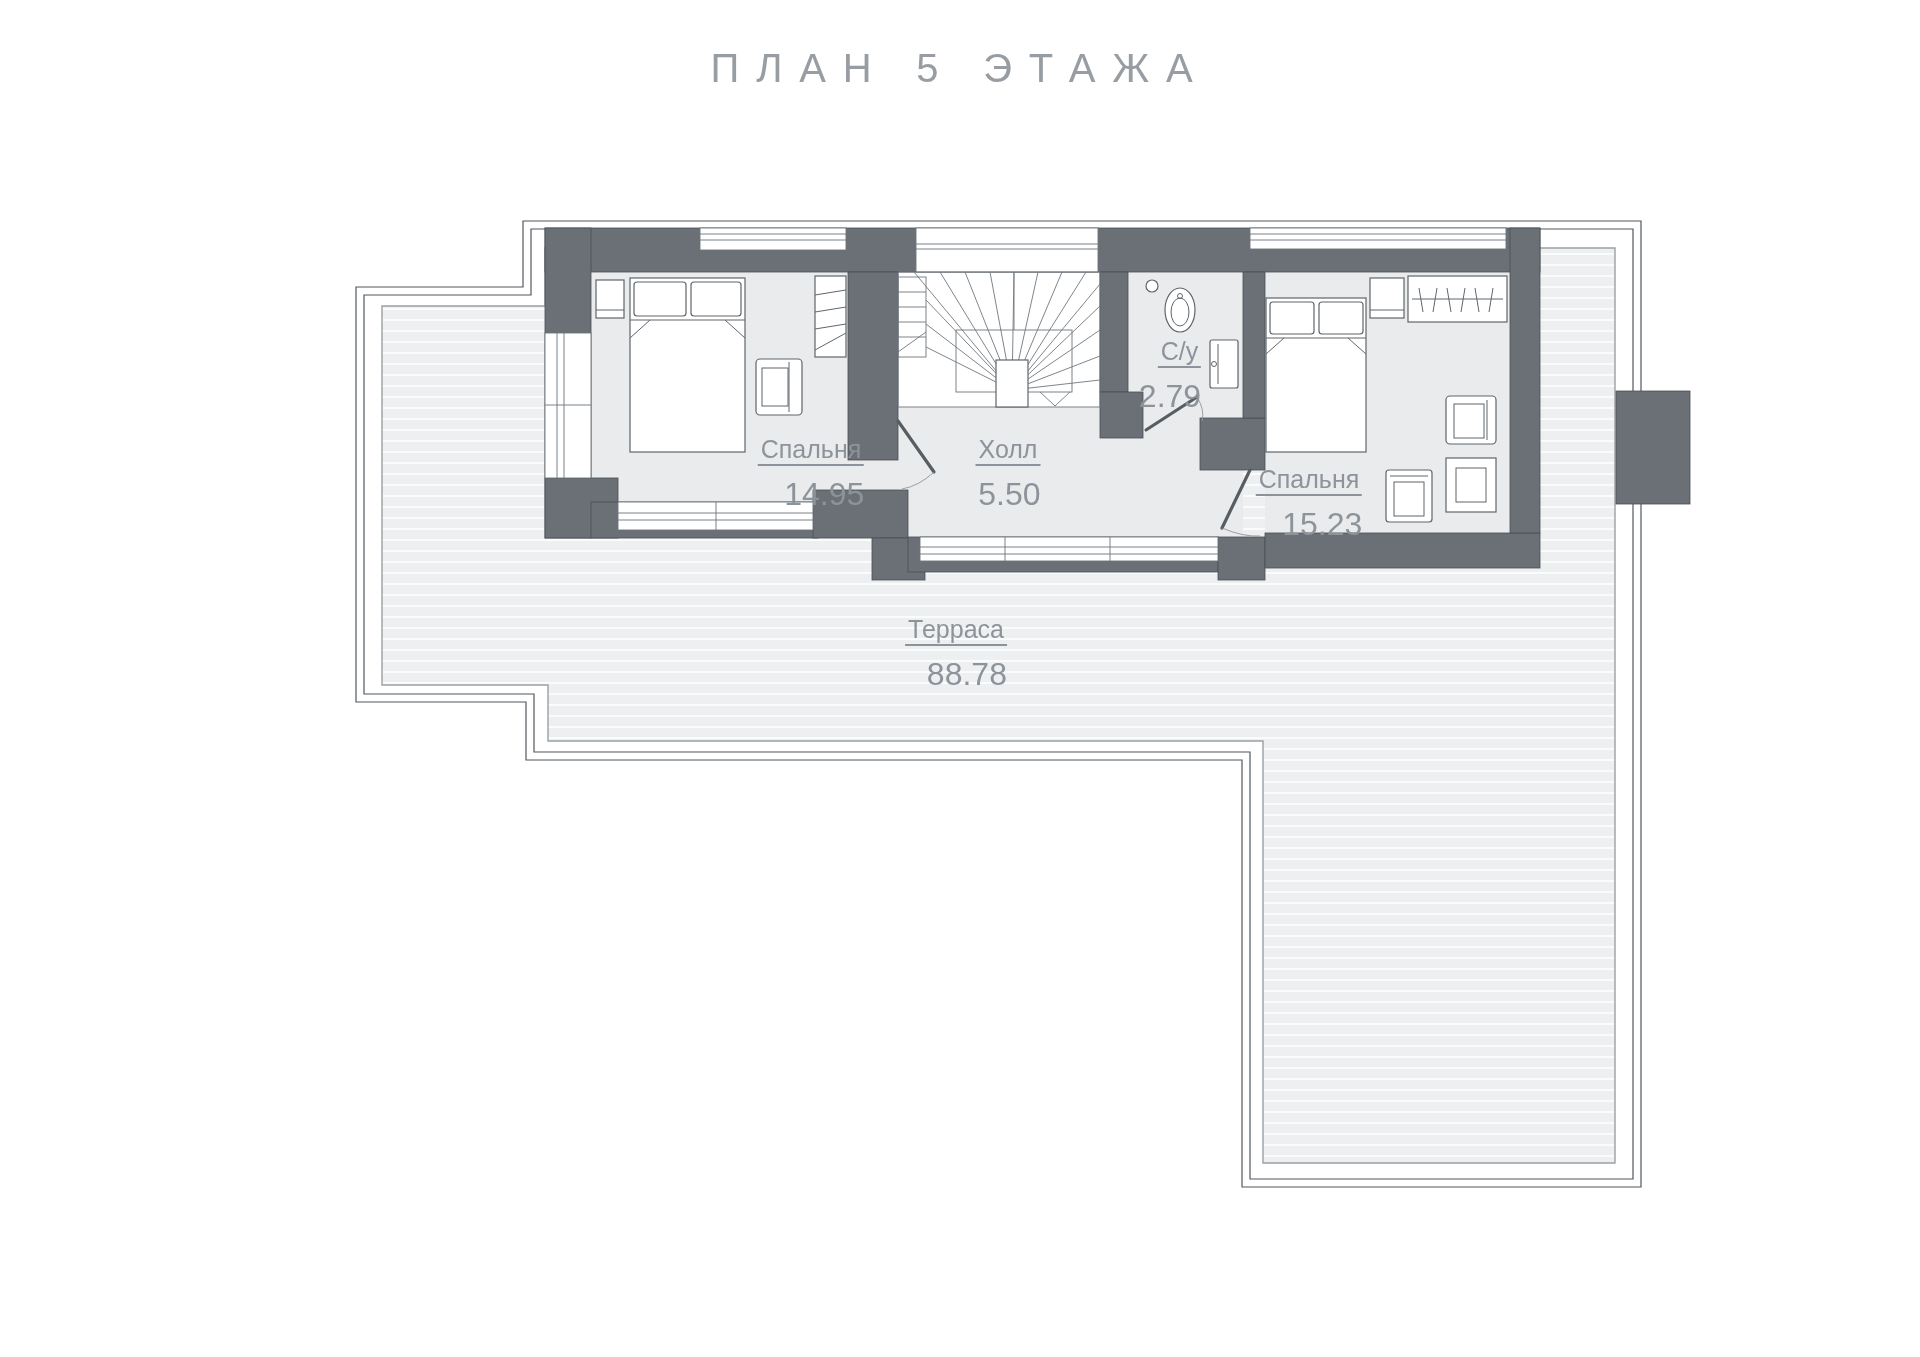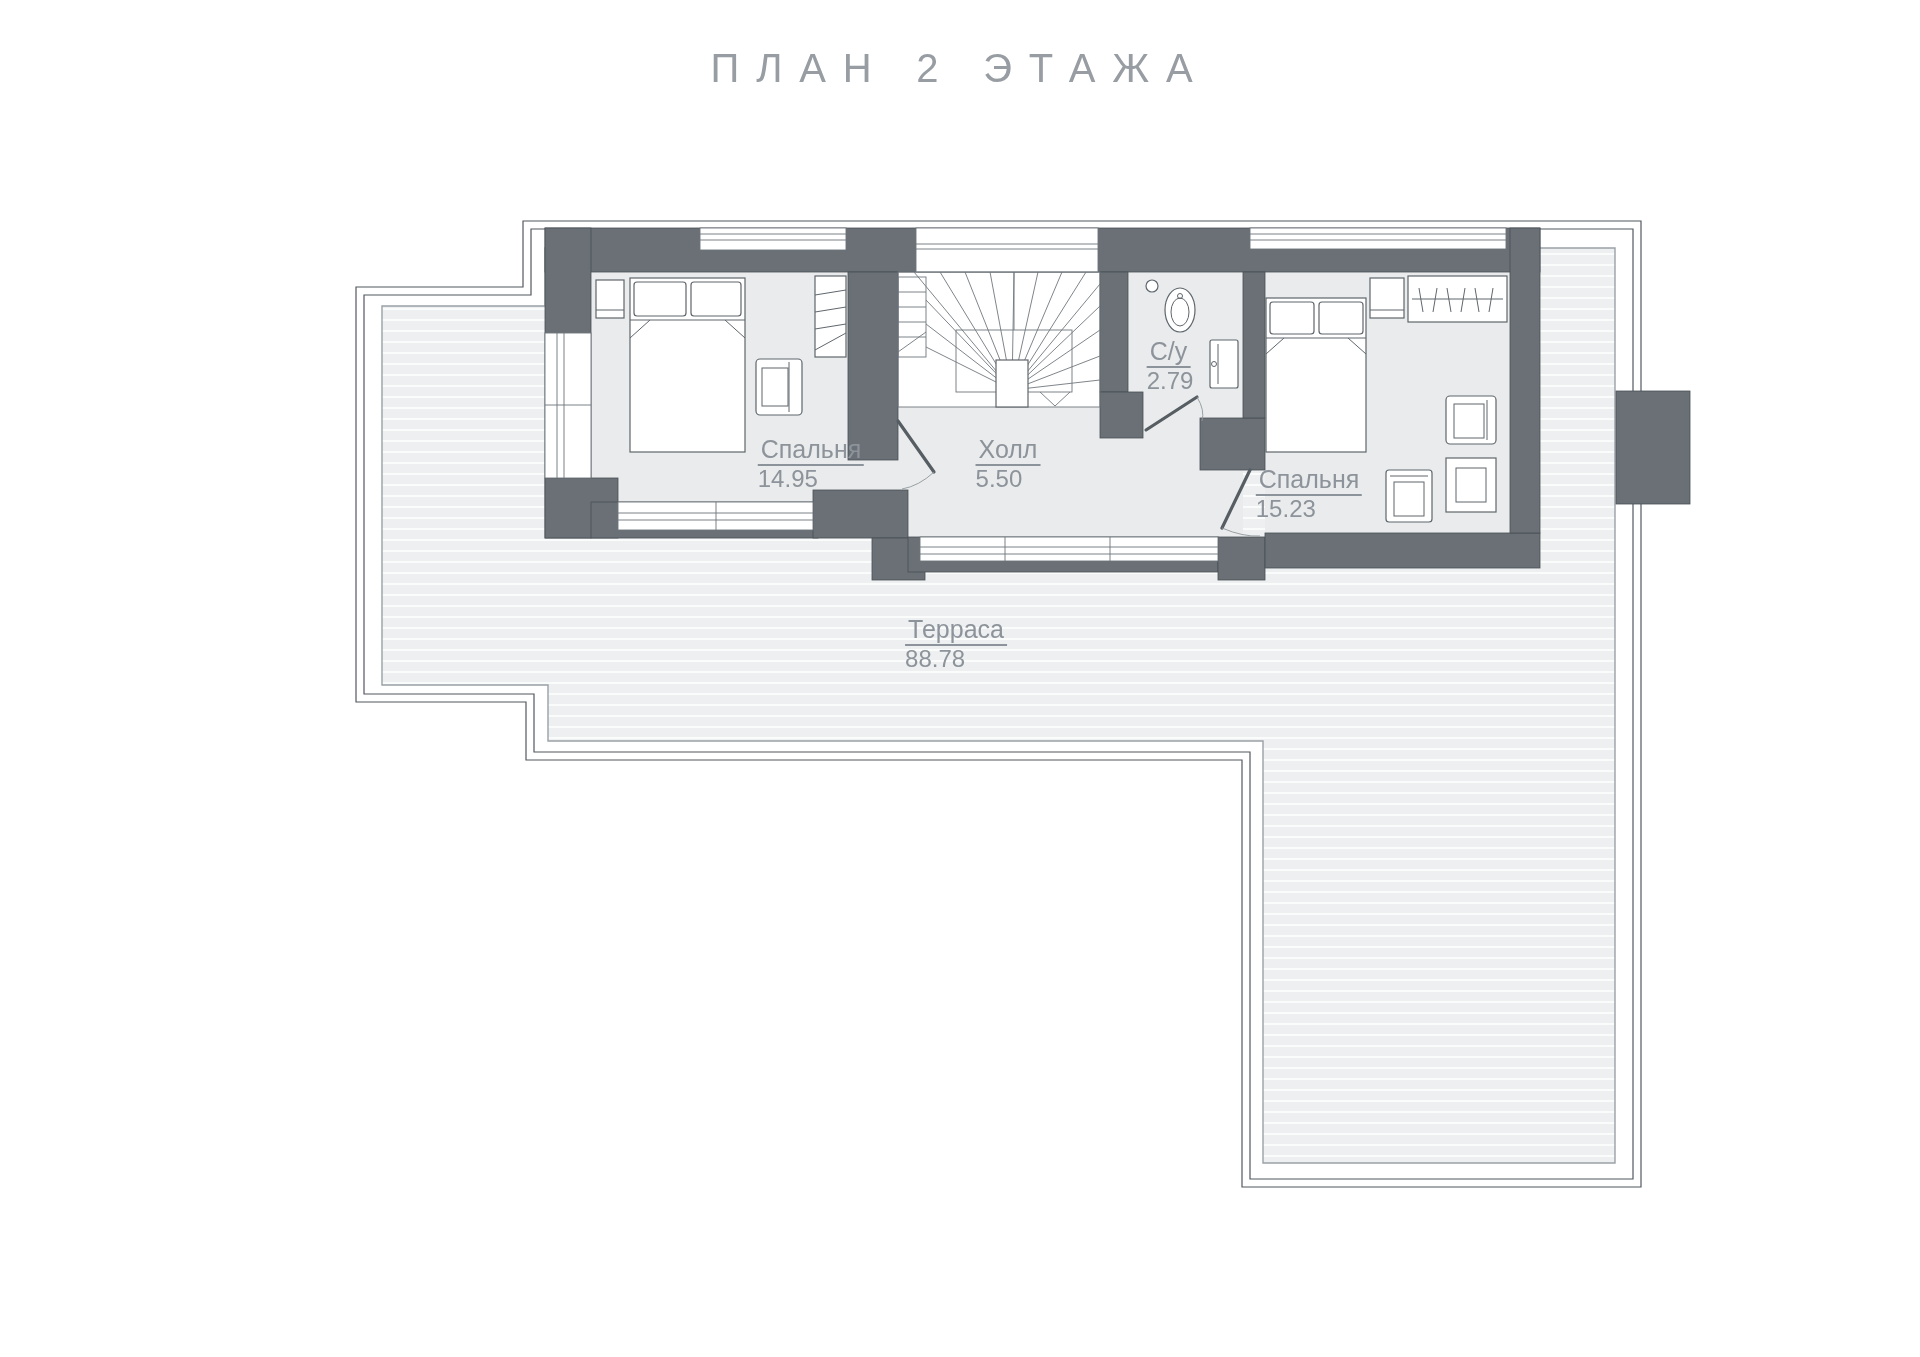--- a/index.html
+++ b/index.html
@@ -17,32 +17,32 @@
   .floor{fill:var(--floor);}
   .wall{fill:var(--wall);stroke:#4A5056;stroke-width:0.8;}
   .win{fill:#ffffff;stroke:#6E757B;stroke-width:0.9;}
   .winline{stroke:#6E757B;stroke-width:0.9;fill:none;}
   .stair{stroke:#70777D;stroke-width:0.9;fill:none;}
   .stairfill{fill:#ffffff;}
   .furn{fill:#ffffff;stroke:var(--furniture);stroke-width:1.2;}
   .furnln{stroke:var(--furniture);stroke-width:1;fill:none;}
   .leaf{stroke:#565D63;stroke-width:3.2;fill:none;stroke-linecap:round;}
   .arc{stroke:#90969B;stroke-width:0.9;fill:none;}
-  .room-label{position:absolute;transform:translateX(-50%);text-align:left;
+  .room-label{position:absolute;transform:translateX(-50%);text-align:right;
               color:var(--label);line-height:1.04;white-space:nowrap;}
   .rl-name{display:inline-block;font-size:25px;border-bottom:2px solid var(--label);
            padding:0 3px 2px 3px;}
-  .rl-area{display:block;font-size:24px;padding-top:1px;}
+  .rl-area{display:block;font-size:32px;padding-top:12px;}
 </style>
 </head>
 <body>
 
 <div class="page">
 
-  <div class="title">ПЛАН 2 ЭТАЖА</div>
+  <div class="title">ПЛАН 5 ЭТАЖА</div>
 
   <svg class="plan-svg" width="1920" height="1357" viewBox="0 0 1920 1357">
     <defs>
       <pattern id="deckP" width="12" height="11" patternUnits="userSpaceOnUse">
         <rect width="12" height="11" fill="#EDEFF0"></rect>
         <rect y="0" width="12" height="2" fill="#FAFBFB"></rect>
       </pattern>
     </defs>
 
     <polygon class="deckpoly" points="382,306 545,306 545,248 1615,248 1615,1163 1263,1163 1263,741 548,741 548,685 382,685"></polygon>

